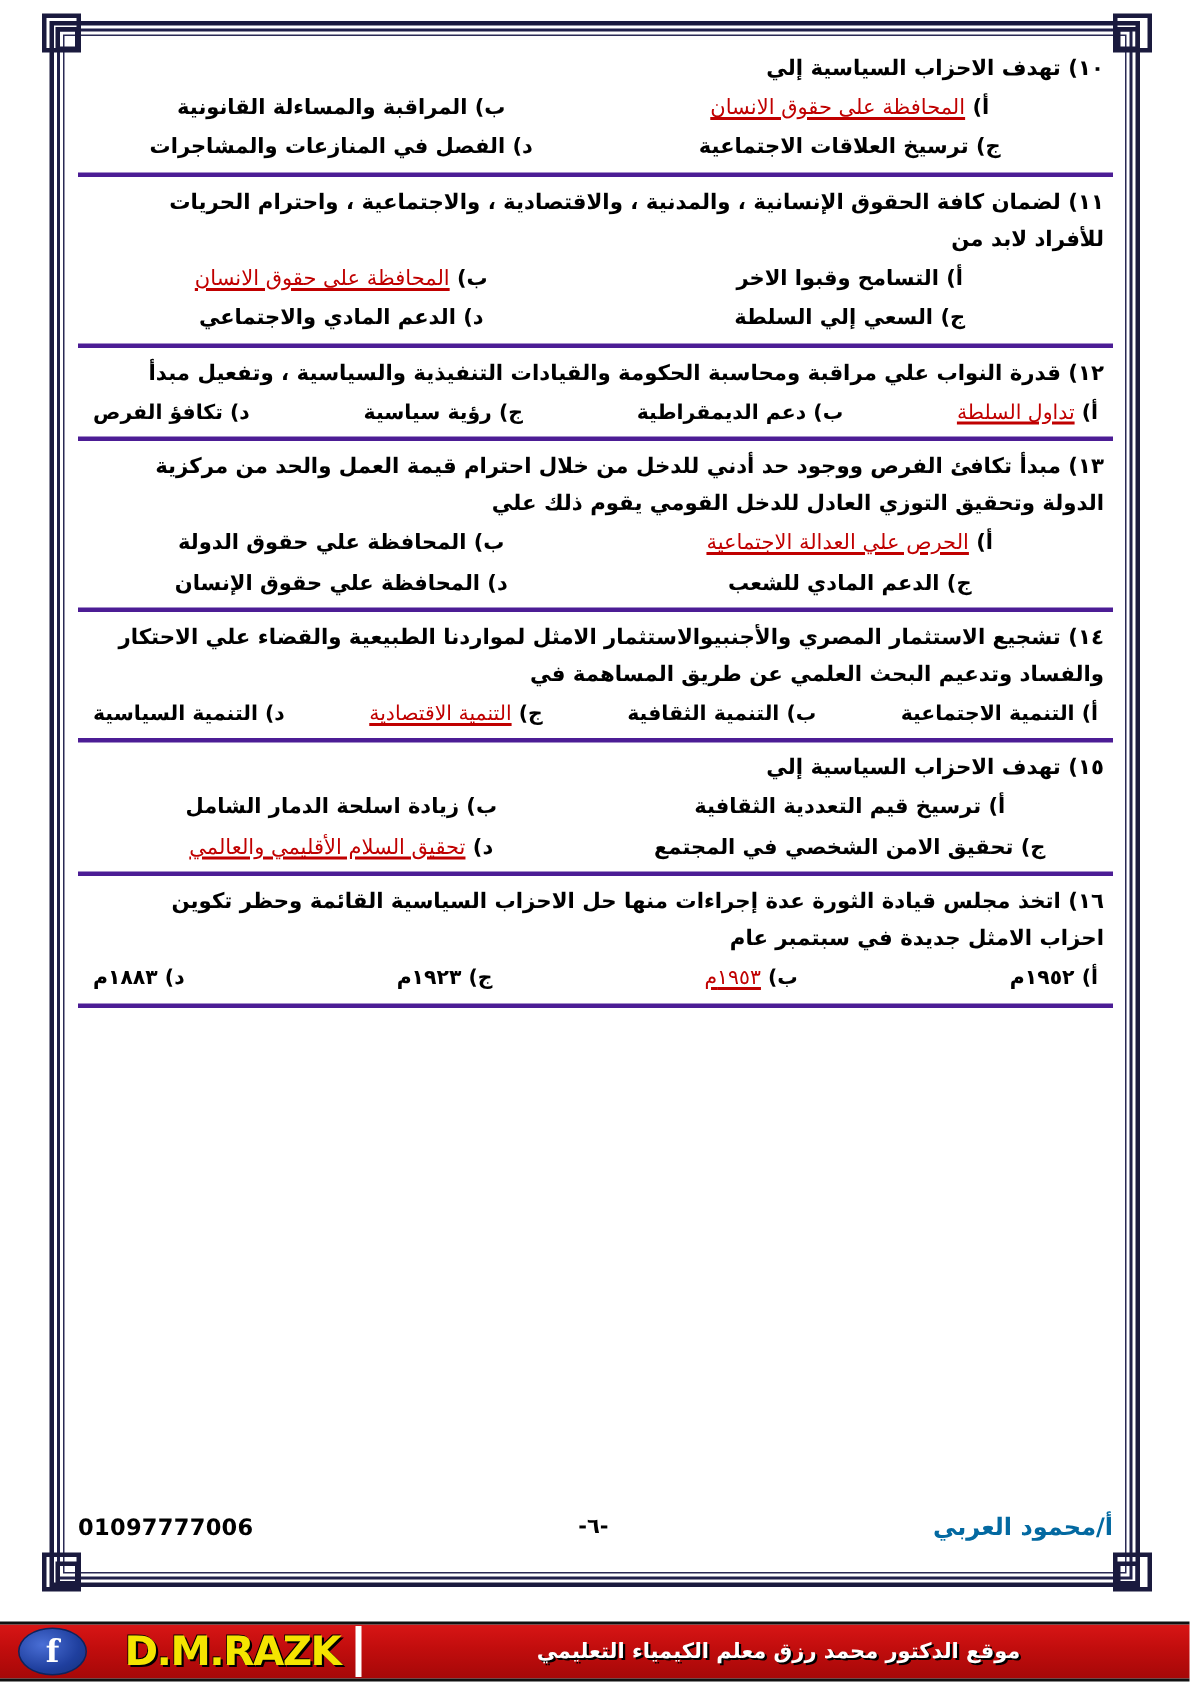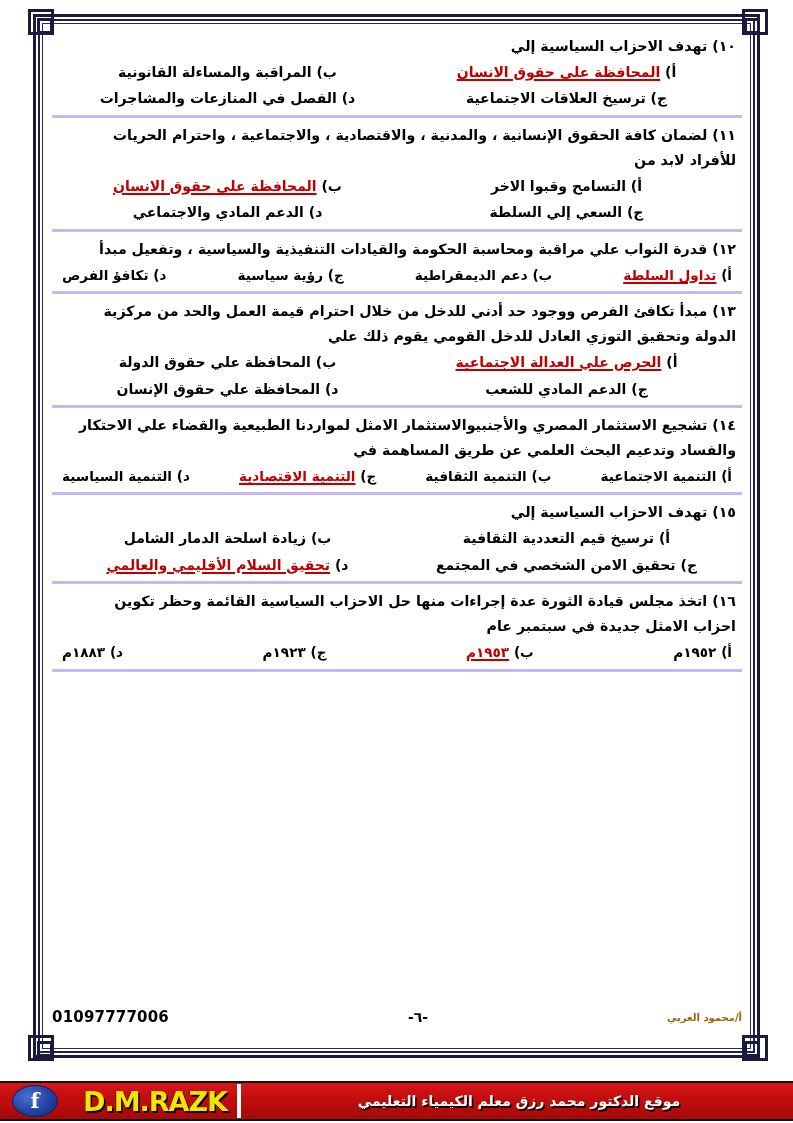--- a/index.html
+++ b/index.html
@@ -85,21 +85,21 @@
     position: absolute;
     left: 52px;
     top: 28px;
     width: 690px;
     height: 1016px;
     box-sizing: border-box;
   }
 
   .qblock {
     padding: 5px 6px 3px 6px;
-    border-bottom: 3px solid #c4b5fd;
+    border-bottom: 3px solid #4c1d95;
   }
   .qblock:first-child { padding-top: 6px; }
 
   .stem {
     font-size: 14.2px;
     font-weight: bold;
     color: #000;
     line-height: 1.75;
     text-align: right;
     direction: rtl;
@@ -141,42 +141,42 @@
   .opt-row4 .cell {
     white-space: nowrap;
   }
 
   .ans {
     color: #C00000;
     text-decoration: underline;
     text-decoration-color: #C00000;
     text-decoration-thickness: 2px;
     text-underline-offset: 2px;
-    font-weight: bold;
+    font-weight: normal;
   }
   .lbl { color: #000; }
 
   .spacer-block {
     height: 60px;
   }
 
   
   .footer {
     position: absolute;
     left: 52px;
     top: 1008px;
     width: 690px;
     display: flex;
     direction: rtl;
     align-items: center;
     justify-content: space-between;
     font-size: 12.5px;
     font-weight: bold;
   }
-  .footer .teacher { color: #a16207; font-size: 10px; }
+  .footer .teacher { color: #0369a1; font-size: 16px; }
   .footer .pageno  { color: #000; font-size: 14px; font-weight: bold; }
   .footer .phone   { color: #000; font-size: 15px; font-family: "DejaVu Sans", sans-serif; letter-spacing: .2px; }
 
   
   .banner {
     position: absolute;
     left: 0;
     top: 1081px;
     width: 793px;
     height: 40px;

